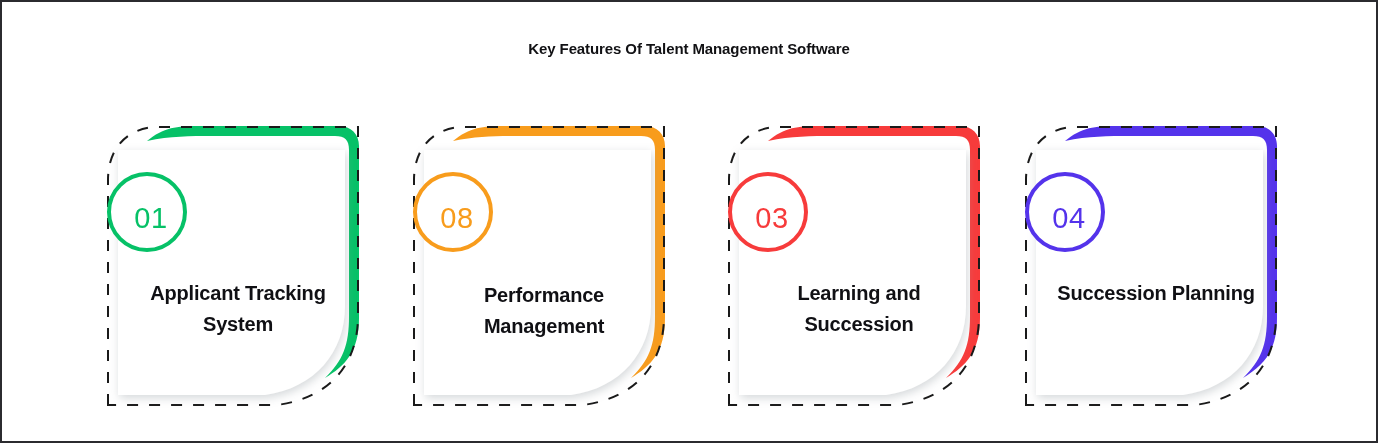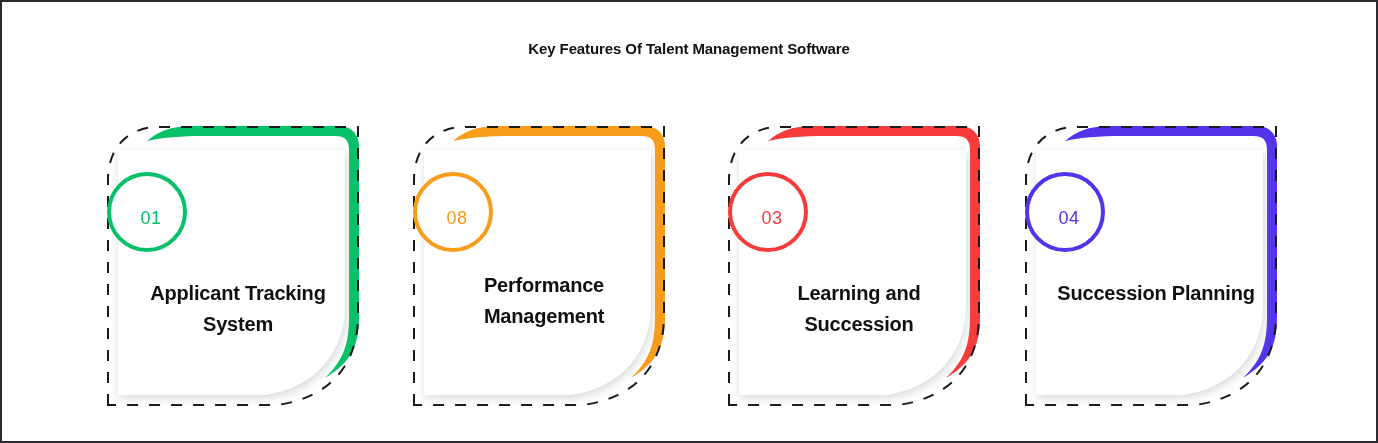--- a/index.html
+++ b/index.html
@@ -55,21 +55,21 @@
     border-radius: 50%;
     background: #ffffff;
     box-sizing: border-box;
     border: 4px solid #000;
     display: flex;
     align-items: center;
     justify-content: center;
   }
   .num-circle span {
     display: block;
-    font-size: 18px;
+    font-size: 29px;
     font-weight: normal;
     letter-spacing: 0.5px;
     transform: translate(4px, -2px);
     font-family: "Liberation Sans", sans-serif;
     margin-top: 16px;
   }
   .card-label {
     position: absolute;
     left: 22px;
     top: 140px;
@@ -114,21 +114,21 @@
               <feDropShadow dx="1.5" dy="3" stdDeviation="5" flood-color="#9aa0a6" flood-opacity="0.42"></feDropShadow>
             </filter>
           </defs>
           <path d="M 40 21 C 60 4 78 6 104 6 L 232 6 C 244 6 252 14 252 26 L 252 198 C 252 232 238 246 218 258 C 236 240 242 226 242 196 L 242 30 C 242 20 238 16 228 16 L 106 16 C 82 16 64 16 40 21 Z" fill="#f89c1c"></path>
           <path d="M 1 285 L 1 60 C 1 30 18 10 46 7 L 251 7 L 251 196 C 251 245 222 278 170 285 Z" fill="none" stroke="#1a1a1a" stroke-width="2" stroke-dasharray="11 11"></path>
           <path d="M 11 275 L 11 30 L 238 30 L 238 186 C 238 232 208 268 158 275 Z" fill="#ffffff" filter="url(#sh1)"></path>
         </svg>
         <div class="num-circle" style="border-color: rgb(248, 156, 28);">
           <span style="color: rgb(248, 156, 28);">08</span>
         </div>
-        <div class="card-label" style="top: 150px;">Performance Management</div>
+        <div class="card-label" style="top: 160px;">Performance Management</div>
       </div>
       <div class="card" style="left: 726px;">
         <svg class="card-svg" viewBox="0 0 270 292">
           <defs>
             <filter id="sh2" x="-40%" y="-40%" width="190%" height="190%">
               <feDropShadow dx="1.5" dy="3" stdDeviation="5" flood-color="#9aa0a6" flood-opacity="0.42"></feDropShadow>
             </filter>
           </defs>
           <path d="M 40 21 C 60 4 78 6 104 6 L 232 6 C 244 6 252 14 252 26 L 252 198 C 252 232 238 246 218 258 C 236 240 242 226 242 196 L 242 30 C 242 20 238 16 228 16 L 106 16 C 82 16 64 16 40 21 Z" fill="#f73b3b"></path>
           <path d="M 1 285 L 1 60 C 1 30 18 10 46 7 L 251 7 L 251 196 C 251 245 222 278 170 285 Z" fill="none" stroke="#1a1a1a" stroke-width="2" stroke-dasharray="11 11"></path>

